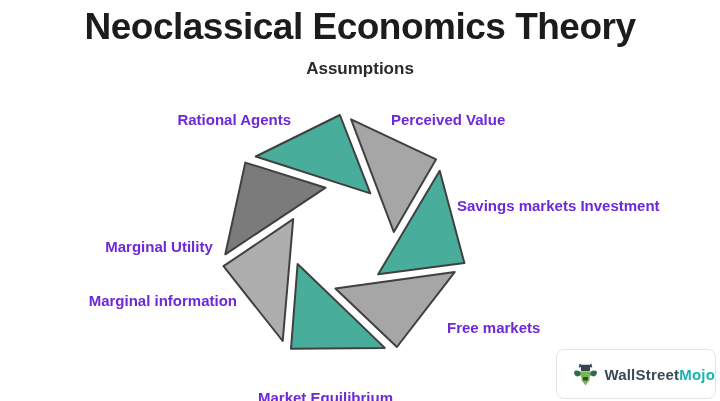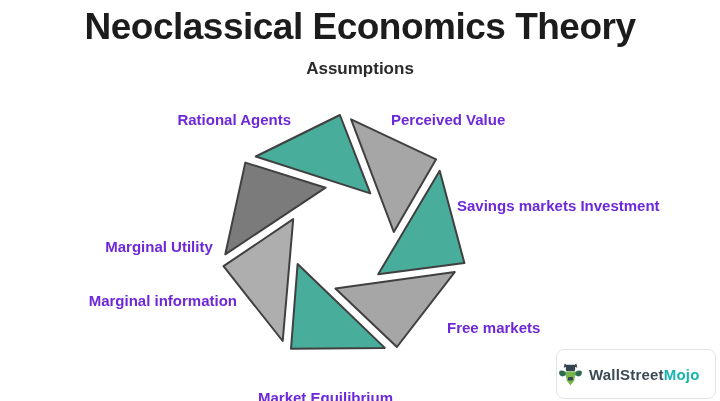--- a/index.html
+++ b/index.html
@@ -46,21 +46,21 @@
   .lbl-relevant{top:292px;left:75px;width:162px;text-align:right;}
   .lbl-marginal{top:198px;left:98px;width:122px;text-align:center;margin-top:40px;}
   .logo-card{
     position:absolute;
     top:349px;left:556px;
     width:158px;height:48px;
     border:1px solid #e3e3e3;
     border-radius:8px;
     display:flex;
     align-items:center;
-    justify-content:flex-start;
+    justify-content:flex-end;
     gap:5px;
     background:#ffffff;
   }
   .logo-text{
     font-size:15px;
     font-weight:bold;
     letter-spacing:0.2px;
   }
 </style>
 </head>

